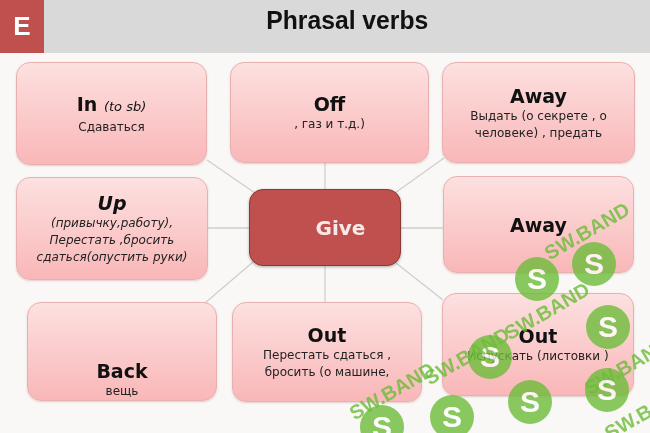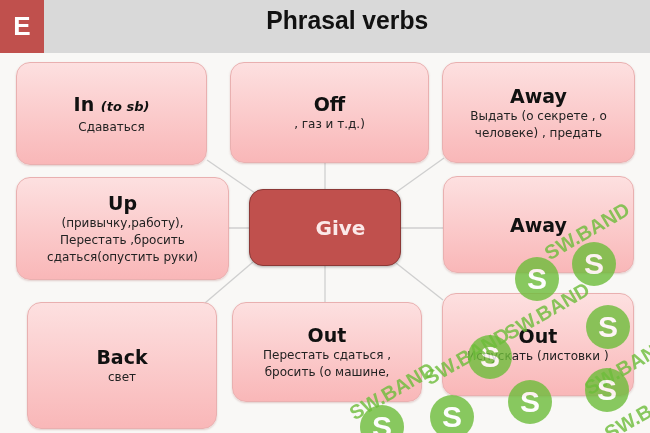--- a/index.html
+++ b/index.html
@@ -4,21 +4,21 @@
 <style>
   html, body { margin:0; padding:0; }
   body { width:650px; height:433px; position:relative; overflow:hidden; background:#f9f8f6; font-family:"DejaVu Sans", sans-serif; }
   .header { position:absolute; left:0; top:0; width:650px; height:53px; background:#d9d9d9; }
   .logo { position:absolute; left:0; top:0; width:44px; height:53px; background:#c0504d; color:#fff; font-weight:bold; font-size:26px; display:flex; align-items:center; justify-content:center; font-family:"Liberation Sans", sans-serif; }
   .title { position:absolute; left:44px; right:0; top:0; height:53px; line-height:40px; text-align:center; font-family:"Liberation Sans", sans-serif; font-weight:bold; font-size:26px; color:#111; padding-right:0; }
   .title span { display:inline-block; transform:scaleX(0.95); }
   svg.lines { position:absolute; left:0; top:0; }
   .node { position:absolute; box-sizing:border-box; border-radius:14px; background:linear-gradient(#fde0e0, #f9b7b8); border:1px solid #e9b0b0; box-shadow:0 1px 2px rgba(150,80,80,0.25); display:flex; flex-direction:column; align-items:center; justify-content:center; text-align:center; color:#1a1a1a; }
   .node .head { font-weight:bold; font-size:19px; line-height:24px; color:#111; }
-  .node .head i { font-weight:bold; font-size:13px;text-align:center; }
+  .node .head i { font-weight:normal; font-size:13px;text-align:center; }
   .node .desc { font-size:12px; line-height:17px; color:#222; padding:0 6px; }
   .center { position:absolute; box-sizing:border-box; border-radius:14px; background:#c0504d; border:1px solid #8c3836; box-shadow:0 1px 3px rgba(0,0,0,0.3); color:#fbe9e9; font-weight:bold; font-size:20px; display:flex; align-items:center; justify-content:center;padding-left:31px; }
   .wm { position:absolute; pointer-events:none; }
   .wm .s { position:absolute; width:44px; height:44px; border-radius:50%; background:#6dbd3a; opacity:0.8; color:#fff; font-weight:bold; font-size:30px; display:flex; align-items:center; justify-content:center; font-family:"Liberation Sans", sans-serif; }
   .wm .t { position:absolute; color:#6dbd3a; opacity:0.8; font-weight:bold; font-size:20px; font-family:"Liberation Sans", sans-serif; transform:rotate(-30deg); white-space:nowrap; }
 </style>
 </head>
 <body>
 
 <div class="header">
@@ -48,36 +48,36 @@
   <div class="head">Off</div>
   <div class="desc">, газ и т.д.)</div>
 </div>
 
 <div class="node" style="left:442px;top:62px;width:193px;height:101px;">
   <div class="head">Away</div>
   <div class="desc">Выдать (о секрете , о</div>
   <div class="desc">человеке) , предать</div>
 </div>
 
-<div class="node" style="left:16px;top:177px;width:213px;height:103px;">
+<div class="node" style="left:16px;top:177px;width:192px;height:103px;font-style:italic;">
   <div class="head">Up</div>
   <div class="desc">(привычку,работу),</div>
   <div class="desc">Перестать ,бросить</div>
   <div class="desc">сдаться(опустить руки)</div>
 </div>
 
 <div class="center" style="left:249px;top:189px;width:152px;height:77px;">Give</div>
 
 <div class="node" style="left:443px;top:176px;width:191px;height:97px;">
   <div class="head">Away</div>
 </div>
 
-<div class="node" style="left:27px;top:302px;width:190px;height:127px;">
+<div class="node" style="left:27px;top:302px;width:190px;height:99px;justify-content:flex-end;">
   <div class="head">Back</div>
-  <div class="desc">свет</div>
+  <div class="desc">вещь</div>
 </div>
 
 <div class="node" style="left:232px;top:302px;width:190px;height:100px;">
   <div class="head">Out</div>
   <div class="desc">Перестать сдаться ,</div>
   <div class="desc">бросить (о машине,</div>
 </div>
 
 <div class="node" style="left:442px;top:293px;width:192px;height:103px;">
   <div class="head">Out</div>

